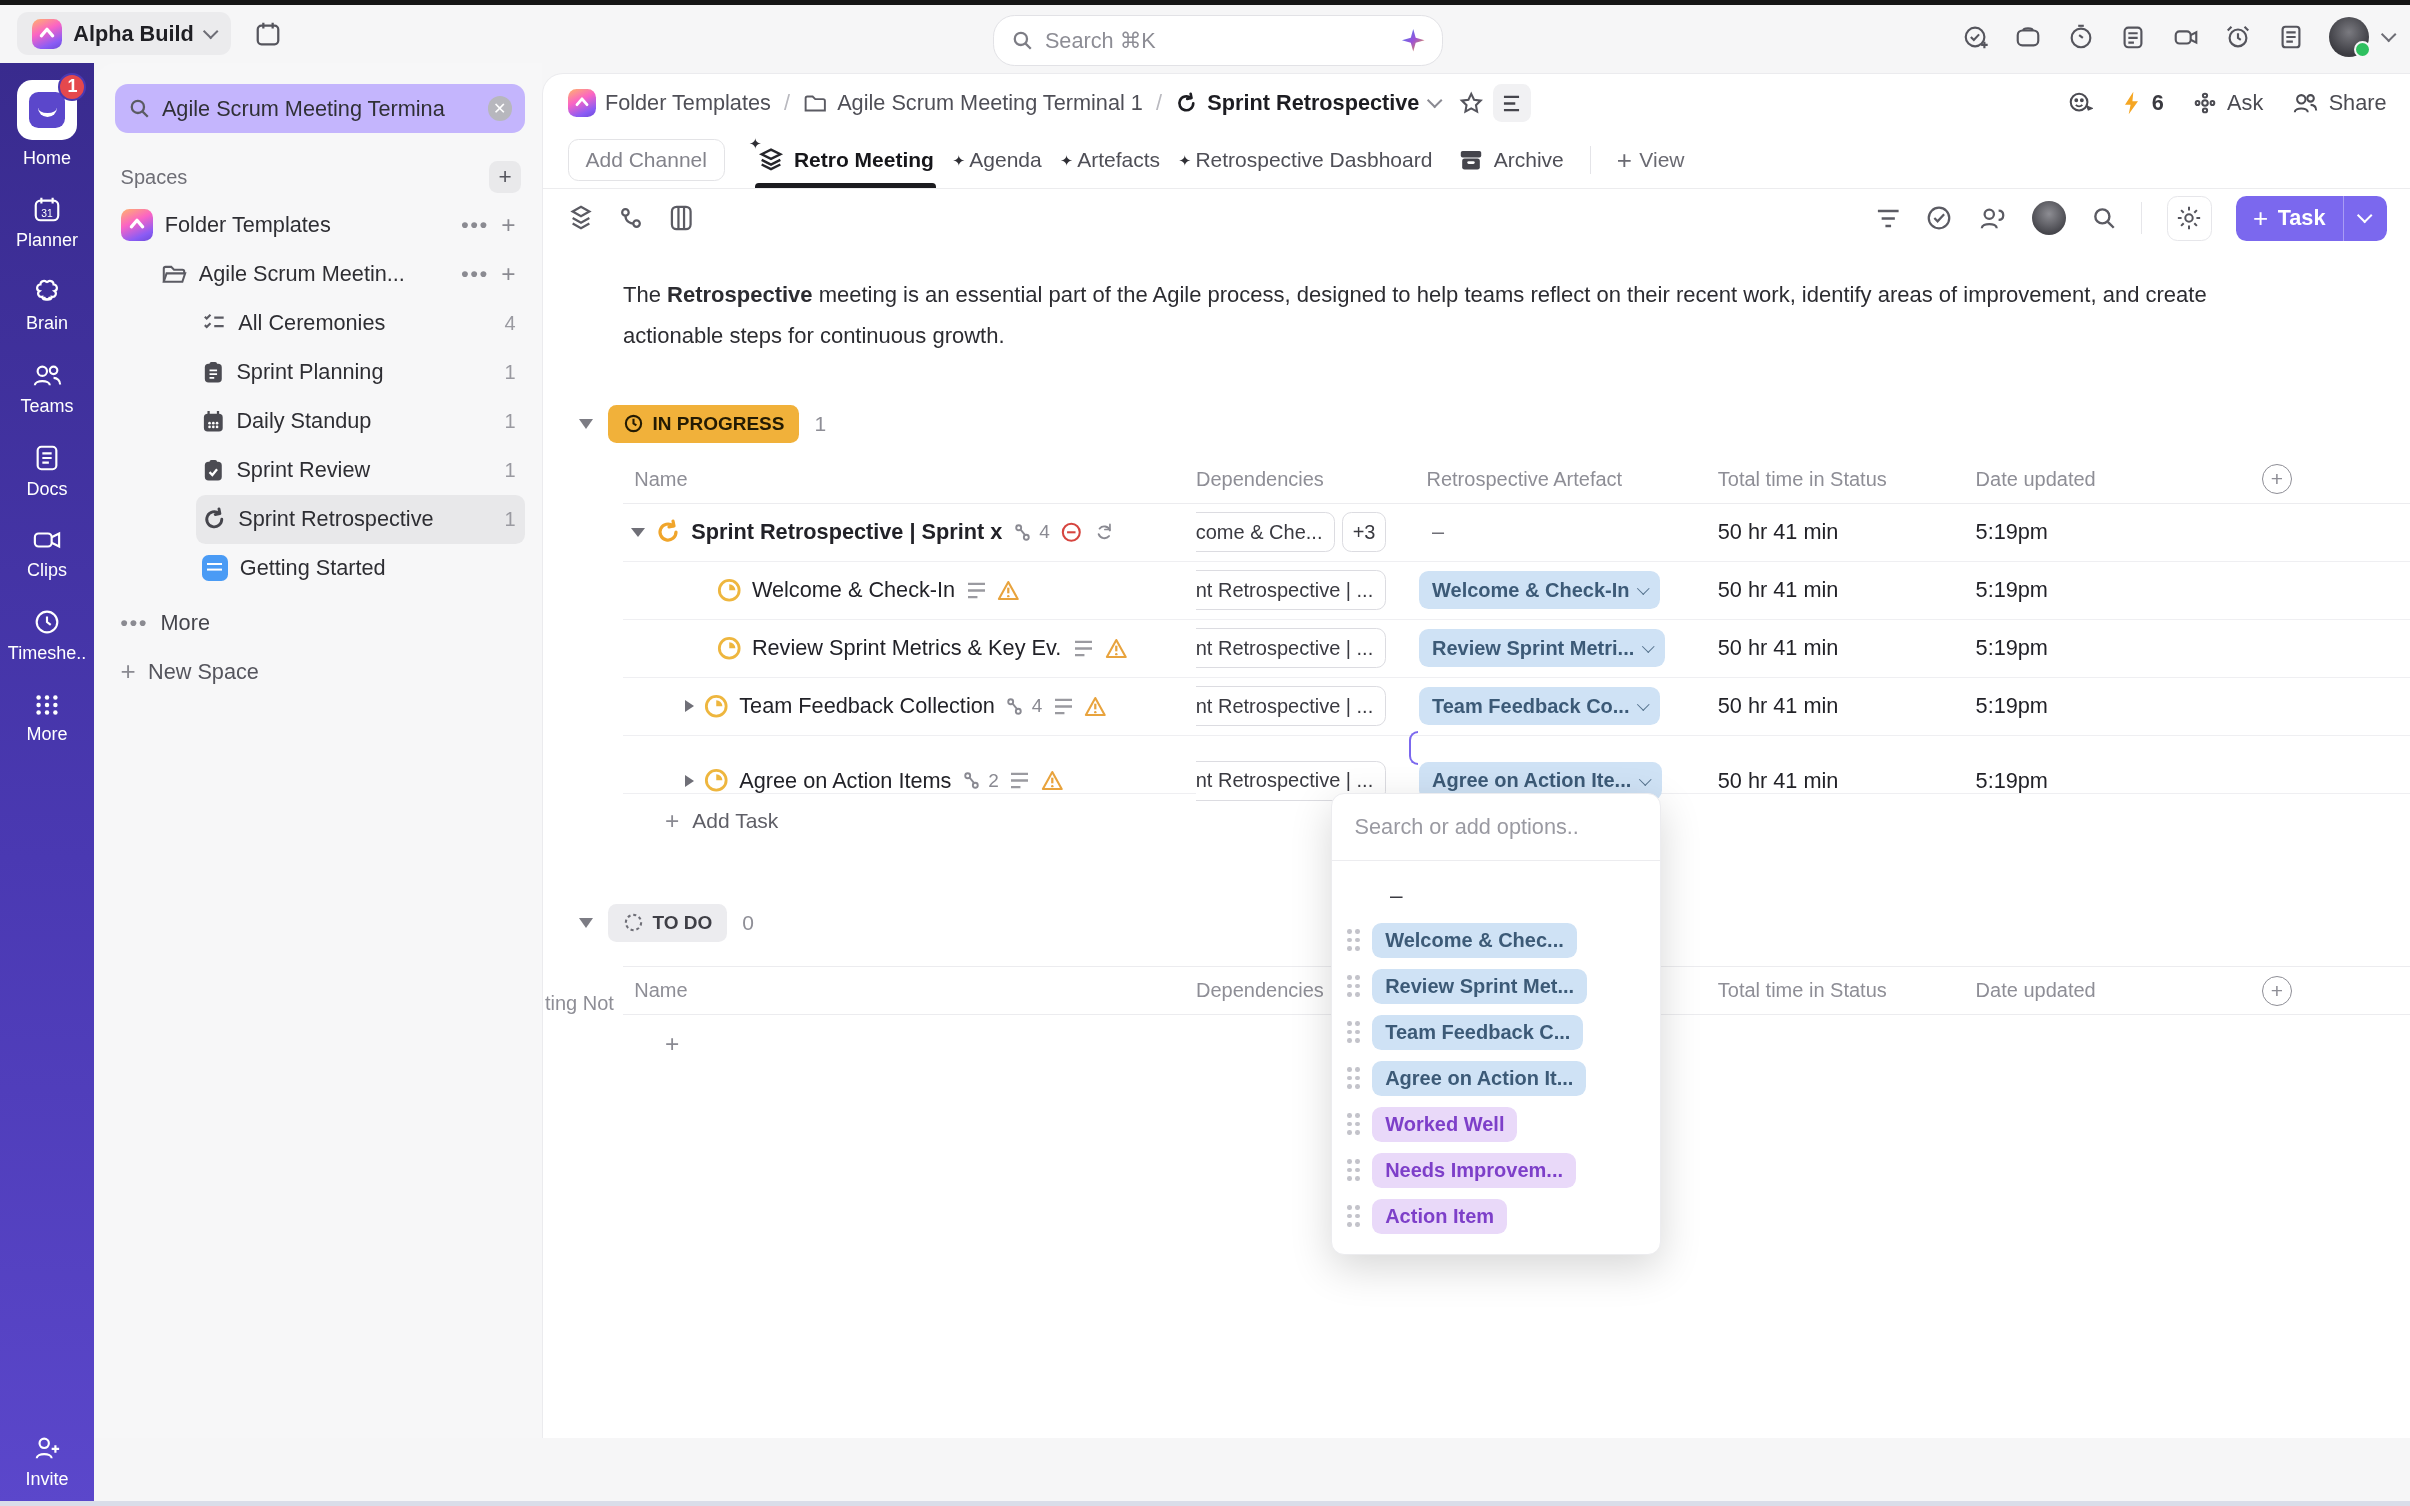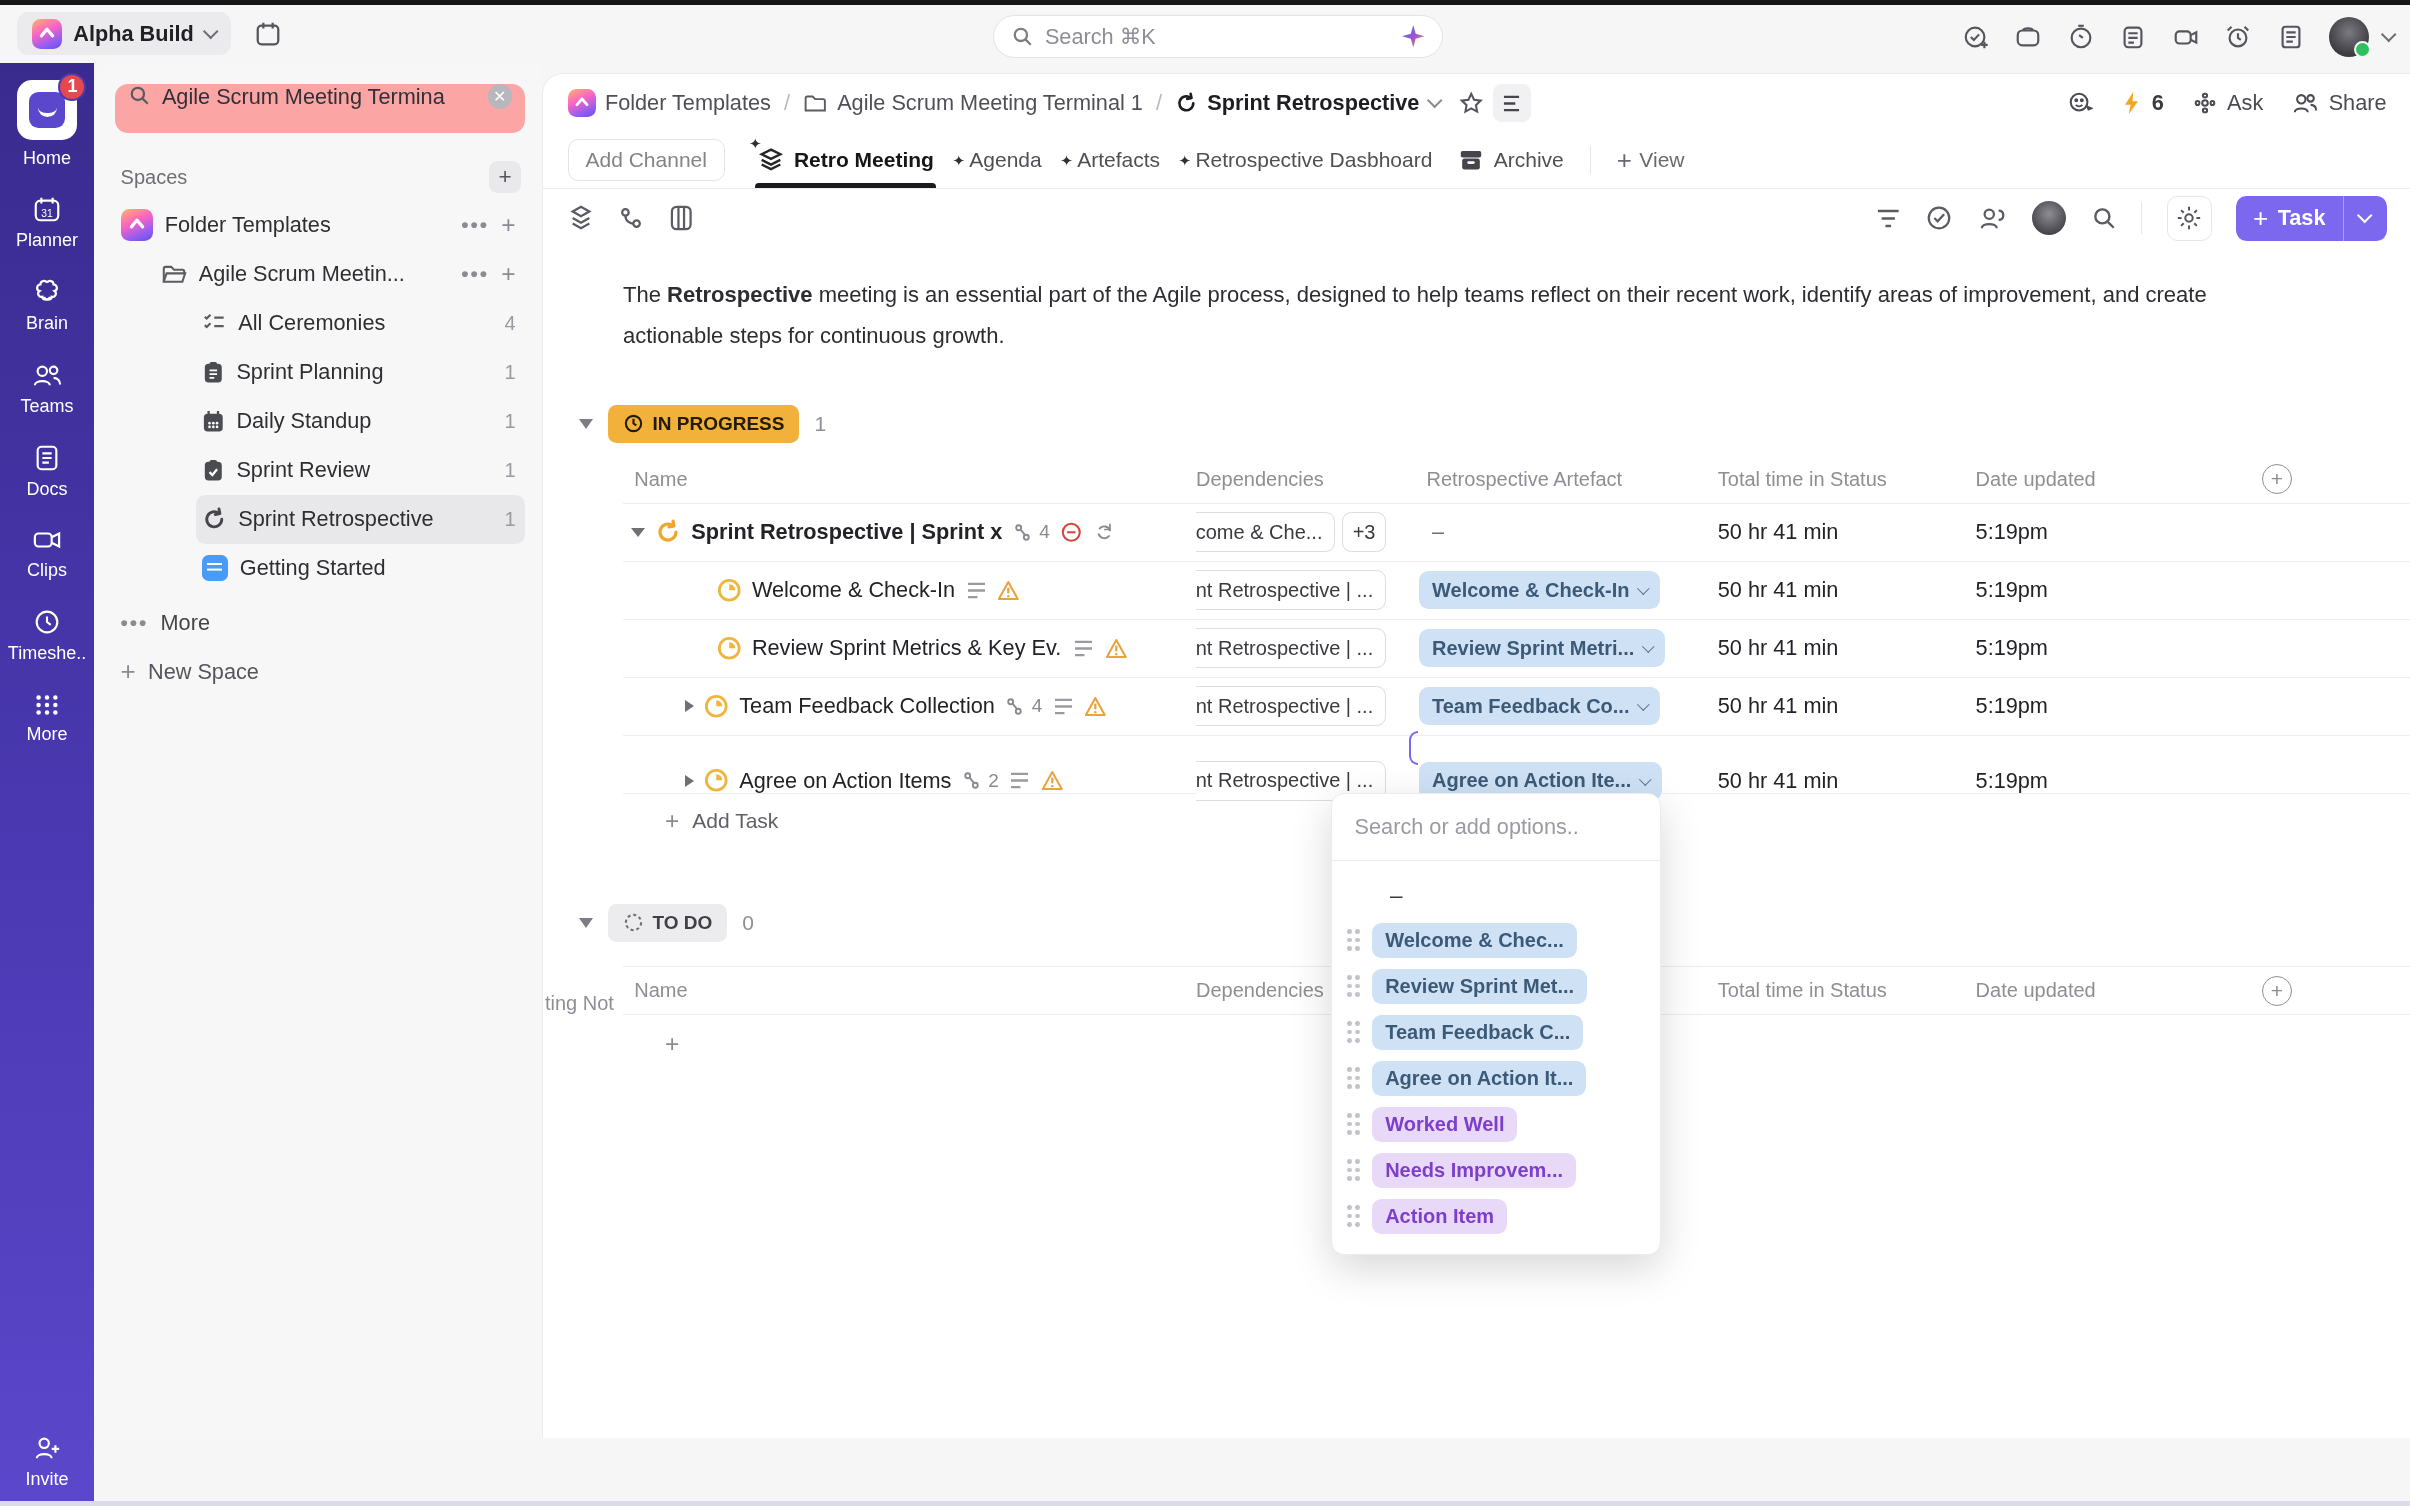--- a/index.html
+++ b/index.html
@@ -12,21 +12,21 @@
           display:flex;align-items:center;padding:0 17px;box-sizing:border-box;}
   .ws-pill{display:flex;align-items:center;gap:11.3px;background:#ebebed;border-radius:11.3px;
            height:43px;padding:0 15px;cursor:pointer;}
   .ws-pill .name{font-size:21.7px;font-weight:700;color:#1f1f24;}
   .logo-sq{width:30px;height:30px;border-radius:8.5px;position:relative;
            background:linear-gradient(155deg,#ffb36b 0%,#fb64c4 40%,#8a5cf5 78%,#6f4bd8 100%);}
   .logo-sq svg{position:absolute;left:50%;top:50%;transform:translate(-50%,-50%);}
   .chev{width:9.4px;height:9.4px;border-right:2.4px solid #6d6d75;border-bottom:2.4px solid #6d6d75;
         transform:rotate(45deg);margin-top:-3.8px;}
   .tb-icon{color:#55555d;margin-left:22.6px;display:flex;align-items:center;cursor:pointer;}
-  .tb-search{position:absolute;left:993px;top:10.4px;width:450px;height:43px;background:#fff;
+  .tb-search{position:absolute;left:993px;top:10.4px;width:450px;height:51px;background:#fff;
              border:0.9px solid #e2e2e6;border-radius:21.7px;display:flex;align-items:center;
              padding:0 17px;box-sizing:border-box;gap:11.3px;cursor:text;}
   .tb-search .ph{color:#8d8d95;font-size:21.7px;flex:1;}
   .tb-right{position:absolute;right:17px;top:10.4px;height:43px;display:flex;align-items:center;gap:24.5px;}
   .avatar{width:40px;height:40px;border-radius:50%;position:relative;
           background:radial-gradient(circle at 50% 38%,#7a7a80 0%,#3c3c42 70%);}
   .avatar .dot{position:absolute;right:-1.9px;bottom:-1.9px;width:13px;height:13px;border-radius:50%;
                background:#2ec05f;border:2.8px solid #f6f6f7;}
 
   
@@ -43,21 +43,21 @@
           align-items:center;justify-content:center;border:2.8px solid #4a39b2;box-sizing:border-box;}
   .rail-item{display:flex;flex-direction:column;align-items:center;gap:6.6px;margin-top:25.4px;
              font-size:18px;cursor:pointer;width:100%;}
   .rail-item svg{display:block;}
   .rail-spacer{flex:1;}
   .rail-invite{margin-bottom:17px;}
 
   
   .sidebar{position:absolute;left:94px;top:63px;width:448px;bottom:69px;background:#f7f7f8;
            border-top-left-radius:22.6px;box-sizing:border-box;padding:21px 17px 0 21px;}
-  .sb-search{height:49px;background:#fca5a5;border-radius:13px;display:flex;align-items:flex-start;
+  .sb-search{height:49px;background:#c4b5fd;border-radius:13px;display:flex;align-items:center;
              gap:11.3px;padding:0 13px;box-sizing:border-box;cursor:text;}
   .sb-search .val{flex:1;font-size:21.7px;color:#303036;white-space:nowrap;overflow:hidden;}
   .sb-clear{width:24.5px;height:24.5px;border-radius:50%;background:#b7b7bd;color:#fff;font-size:16px;
             display:flex;align-items:center;justify-content:center;cursor:pointer;}
   .sb-spaces{display:flex;align-items:center;margin:28px 3.8px 7.5px 5.6px;}
   .sb-spaces .lbl{flex:1;font-size:20px;color:#6e6e76;}
   .sq-btn{width:32px;height:32px;border-radius:8.5px;background:#e9e9eb;color:#55555d;font-size:22.6px;
           display:flex;align-items:center;justify-content:center;cursor:pointer;}
   .sb-row{display:flex;align-items:center;gap:12.2px;height:49px;padding:0 9.4px 0 5.6px;border-radius:9.4px;
           font-size:21.7px;color:#2e2e33;cursor:pointer;}

